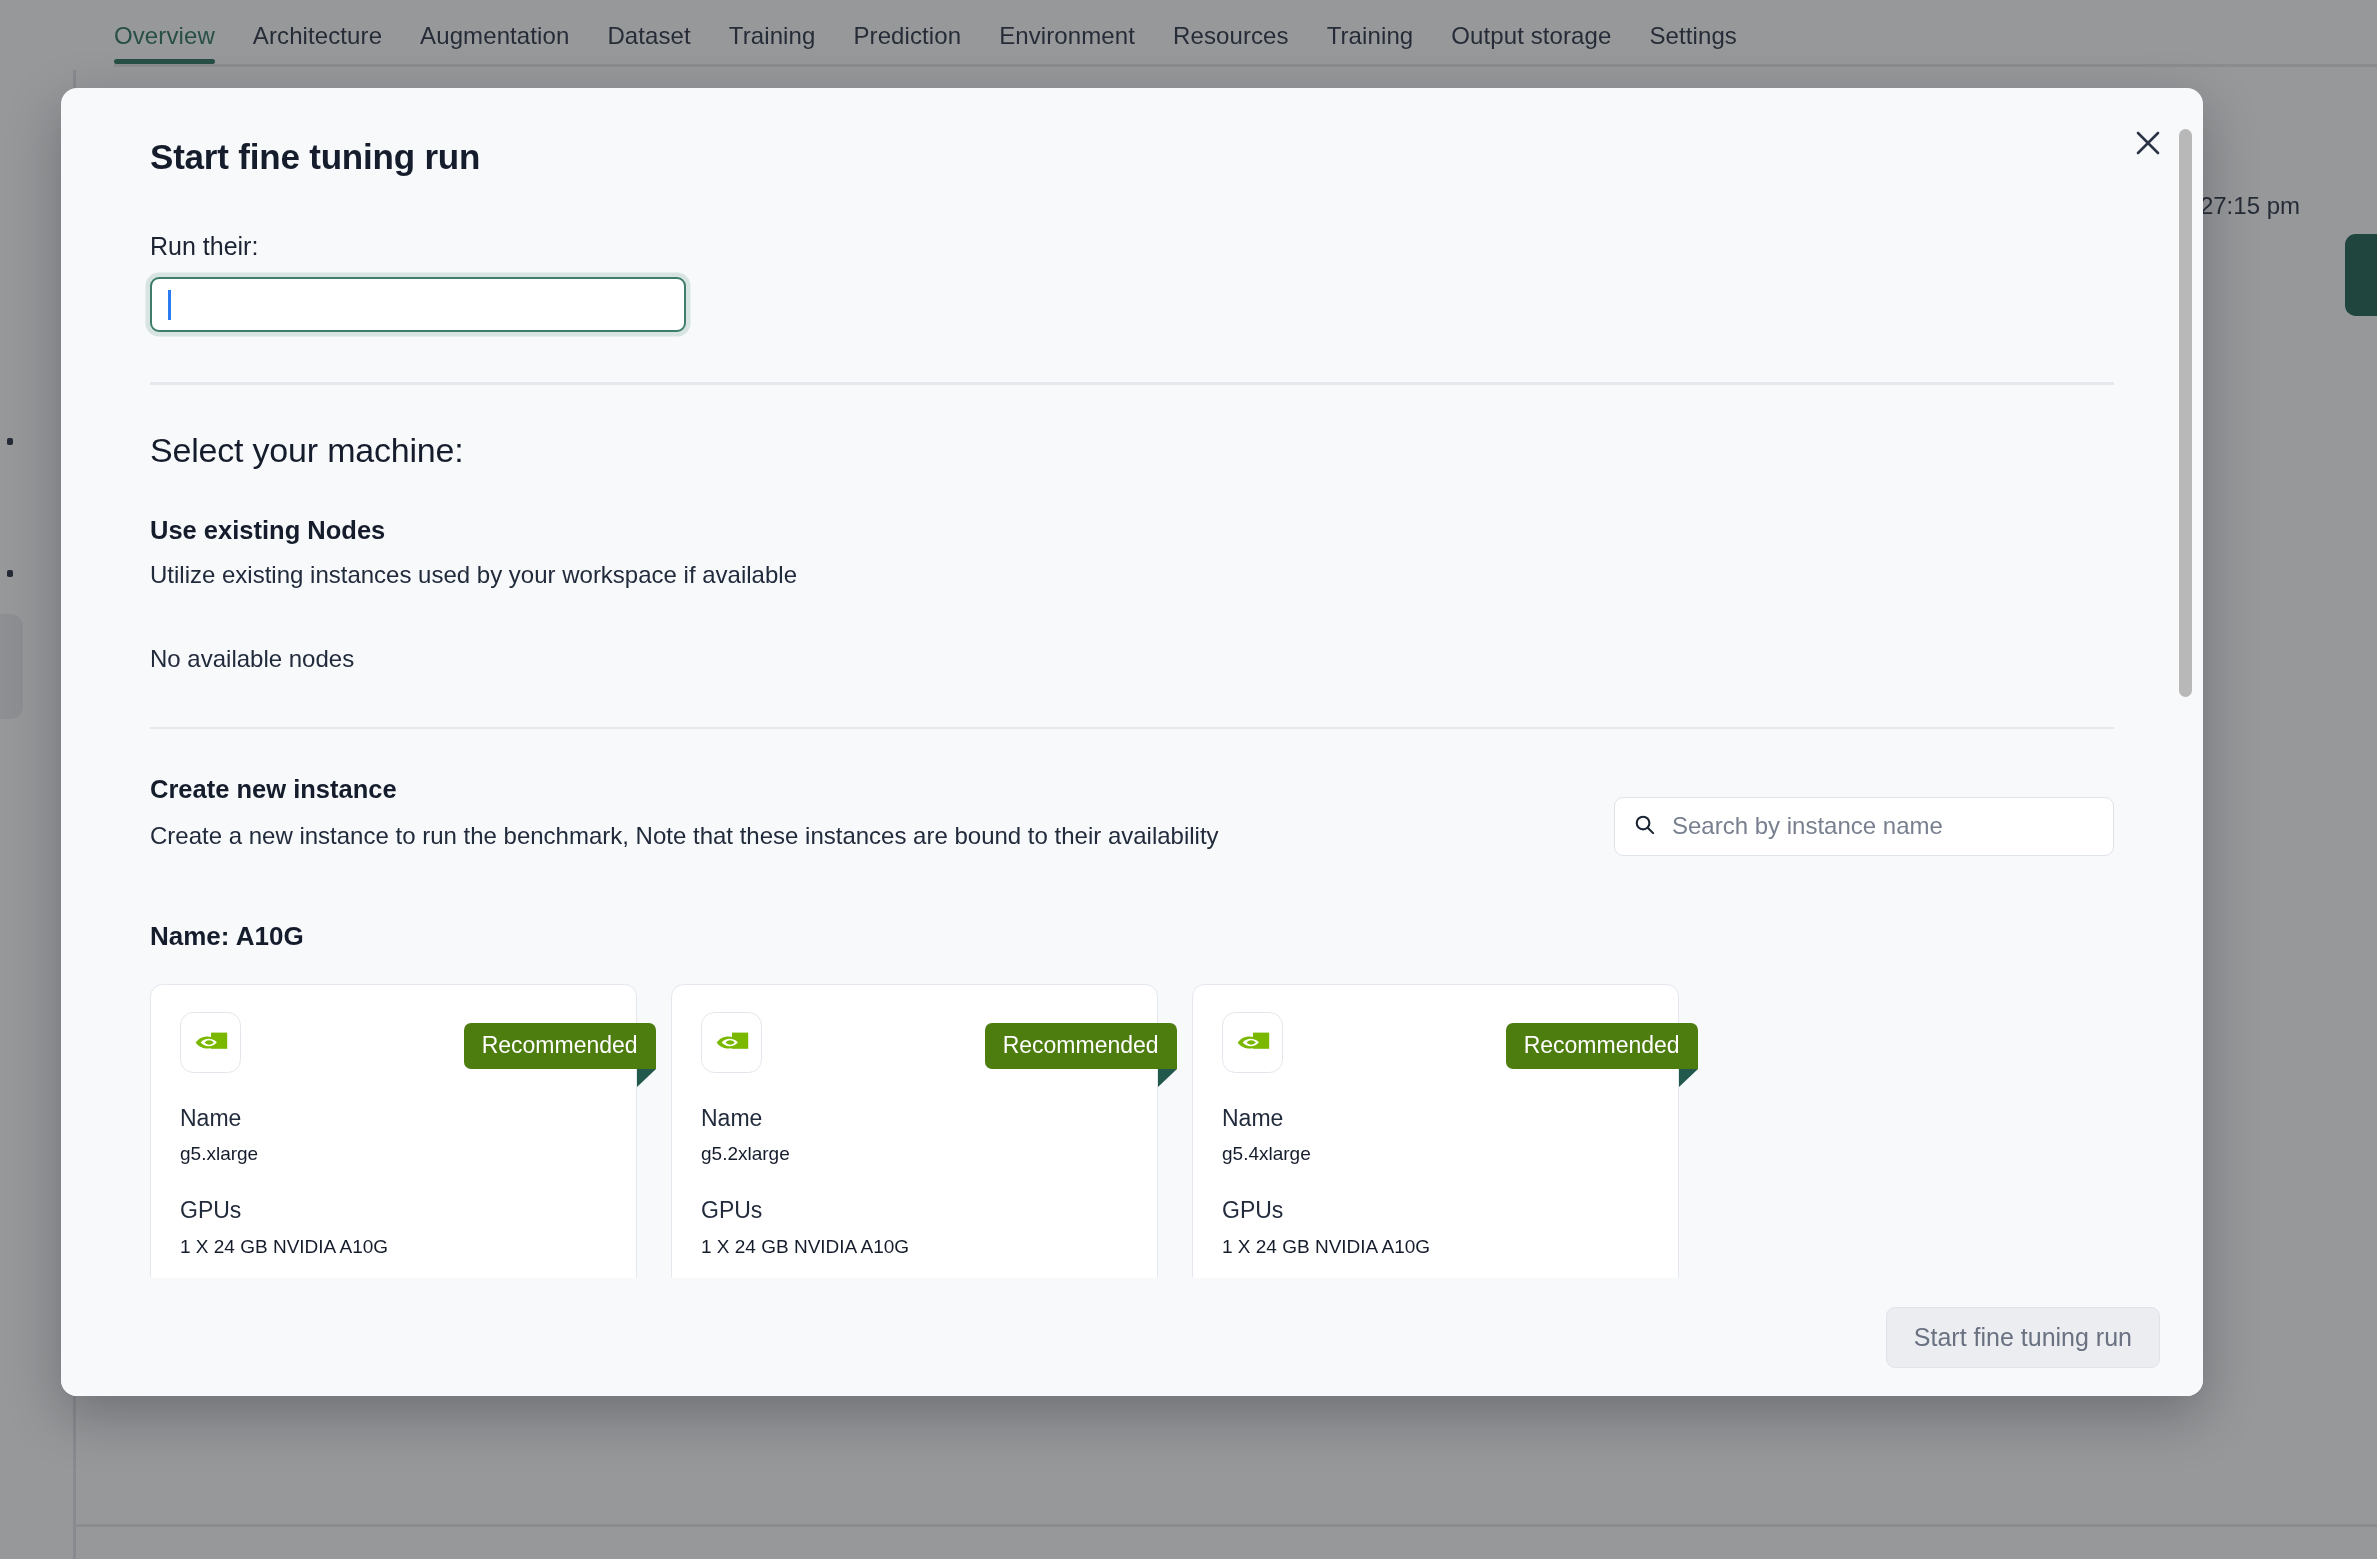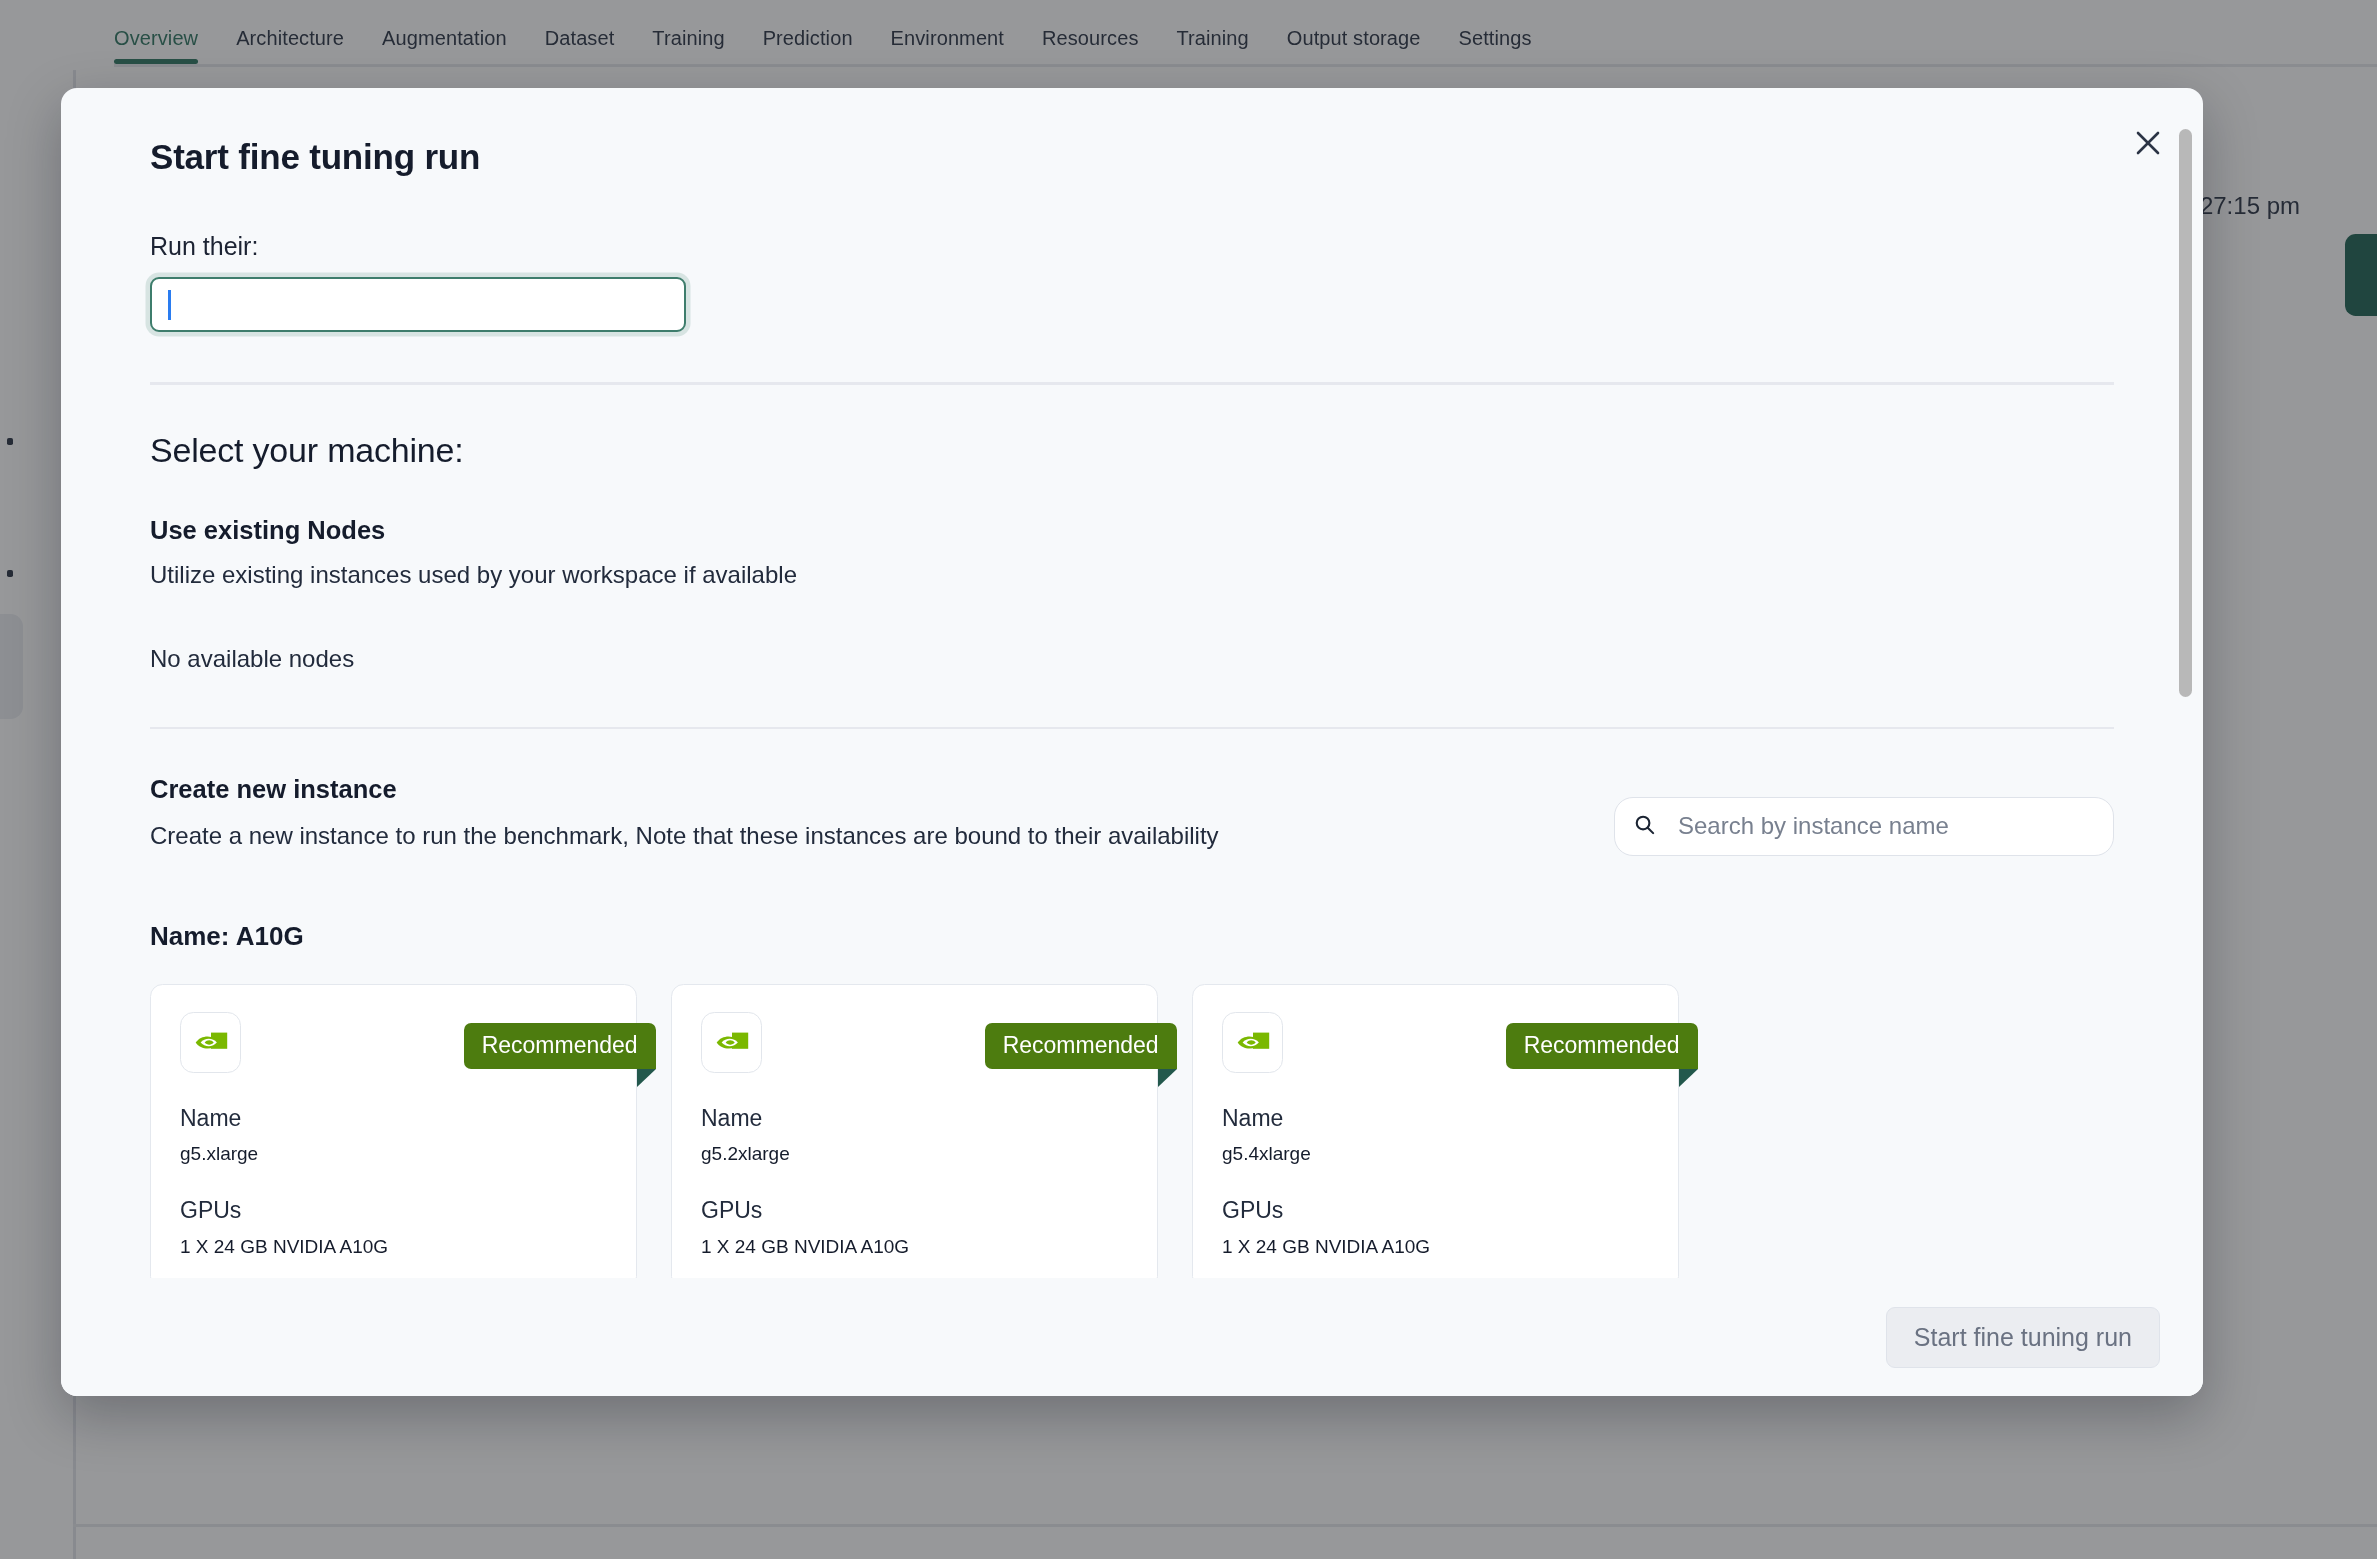--- a/index.html
+++ b/index.html
@@ -23,21 +23,21 @@
   }
   #tabbar-inner {
     position: absolute;
     left: 114px; top: 9px;
     display: flex;
     align-items: flex-end;
     gap: 0;
     height: 55px;
   }
   .tab {
-    font-size: 20px;
+    font-size: 24px;
     color: #2b3445;
     padding: 0 19px 14.3px 19px;
     white-space: nowrap;
     position: relative;
     letter-spacing: 0.1px;
   }
   .tab:first-child { padding-left: 0; }
   .tab.active { color: #2e7561; }
   .tab.active::after {
     content: "";
@@ -208,25 +208,25 @@
     margin-top: 46px;
   }
   #create-text .sub-title,
   #create-text .sub-desc { padding-left: 0; padding-top: 0; }
   #create-text .sub-desc { padding-top: 18px; }
 
   #search-box {
     width: 500px;
     height: 59px;
     border: 1.8px solid #dfe3ea;
-    border-radius: 19px;
+    border-radius: 9px;
     background: #ffffff;
     display: flex;
     align-items: center;
-    gap: 22px;
+    gap: 16px;
     padding: 0 18px;
     margin-top: 21.4px;
     flex: none;
   }
   #search-box .ph {
     font-size: 24px;
     color: #78808f;
     white-space: nowrap;
   }
 

